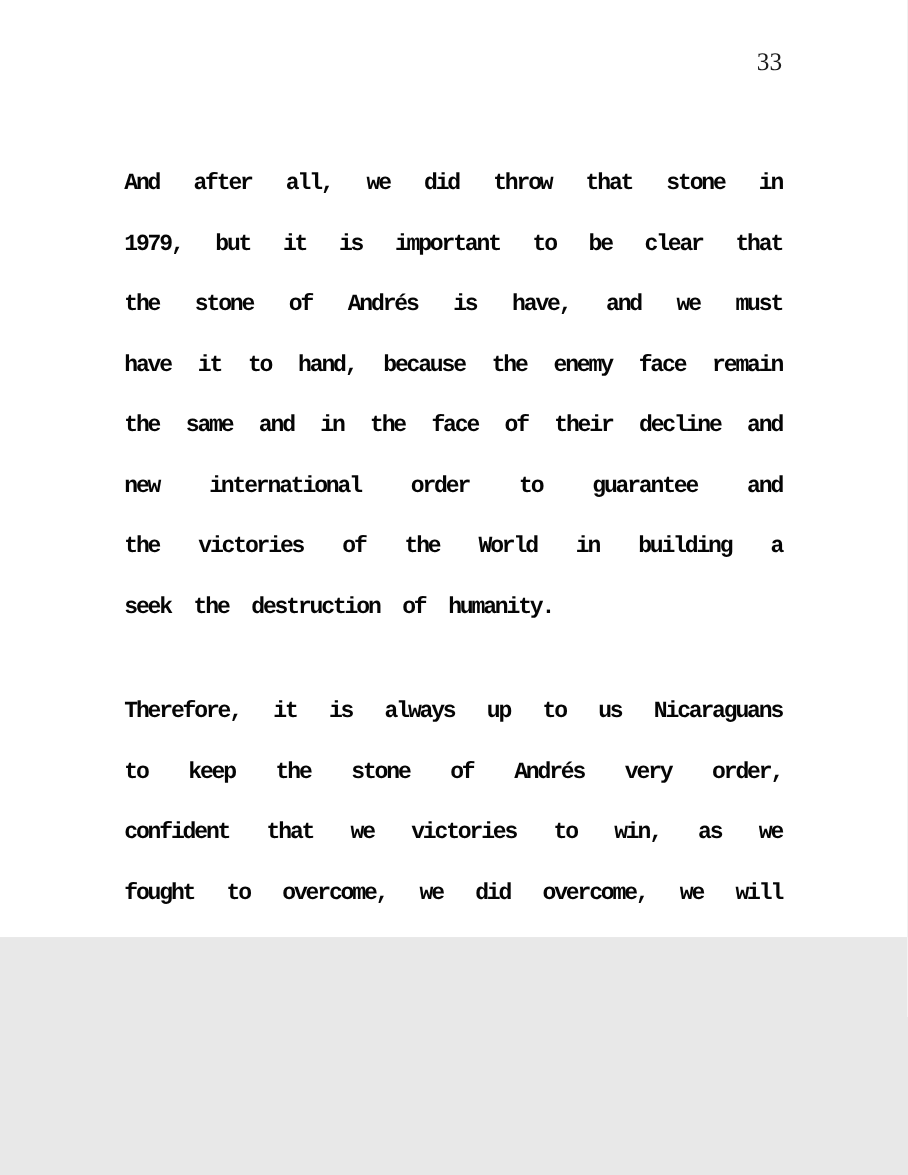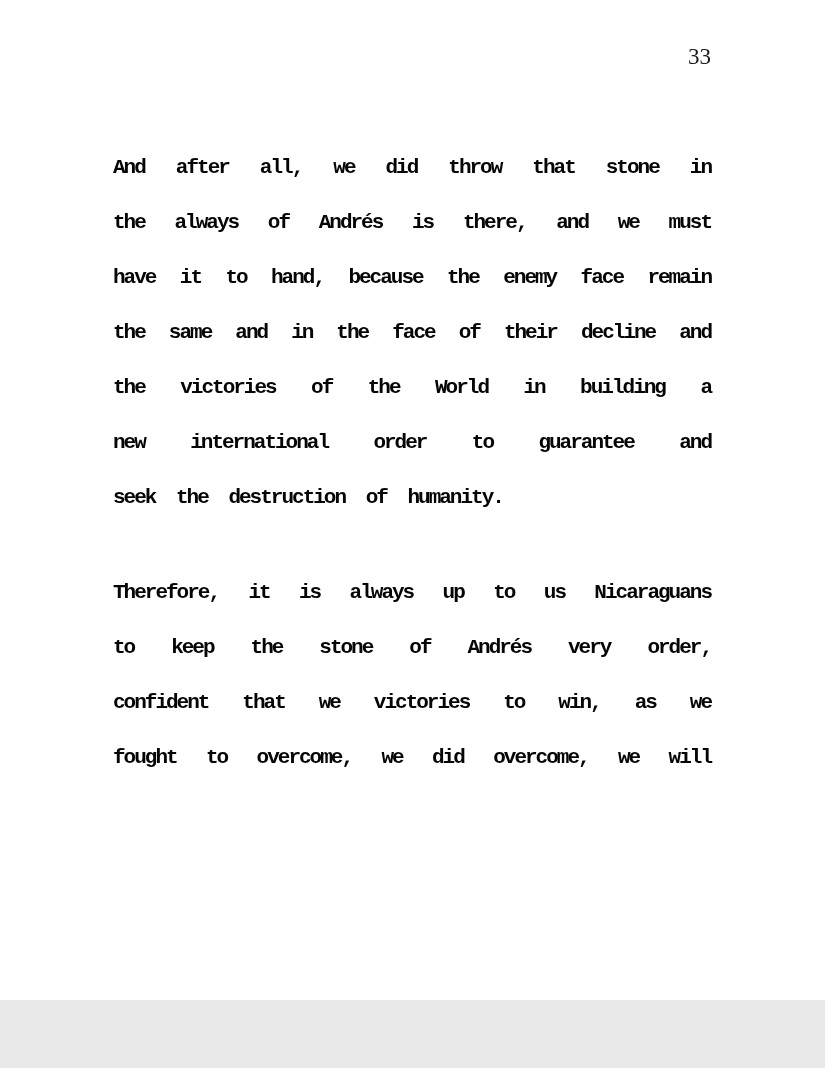--- a/index.html
+++ b/index.html
@@ -1,20 +1,20 @@
 <!DOCTYPE html>
 <html><head>
 <meta charset="utf-8">
 <style>
   * { margin: 0; padding: 0; box-sizing: border-box; }
   html, body { background: #e8e8e8; }
   .page {
     position: relative;
     width: 825px;
-    height: 1000px;
+    height: 852px;
     background: #ffffff;
     overflow: hidden;
     margin: 0 auto;
     font-family: "Liberation Mono", "DejaVu Sans Mono", monospace;
   }
   .page-number {
     position: absolute;
     top: 44px;
     left: 113px;
     width: 598px;
@@ -52,25 +52,26 @@
   }
 </style>
 </head>
 <body>
 
 <div class="page">
   <div class="page-number">33</div>
   <div class="content" id="content">
       <div class="paragraph">
         <div class="line">And after all, we did throw that stone in</div>
-        <div class="line">the always of Andrés is there, and we must</div>
+        <div class="line">1979, but it is important to be clear that</div>
+        <div class="line">the stone of Andrés is have, and we must</div>
         <div class="line">have it to hand, because the enemy face remain</div>
         <div class="line">the same and in the face of their decline and</div>
+        <div class="line">new international order to guarantee and</div>
         <div class="line">the victories of the World in building a</div>
-        <div class="line">new international order to guarantee and</div>
         <div class="line no-justify">seek the destruction of humanity.</div>
       </div>
       <div class="paragraph">
         <div class="line">Therefore, it is always up to us Nicaraguans</div>
         <div class="line">to keep the stone of Andrés very order,</div>
         <div class="line">confident that we victories to win, as we</div>
         <div class="line">fought to overcome, we did overcome, we will</div>
       </div>
     </div>
 </div>

